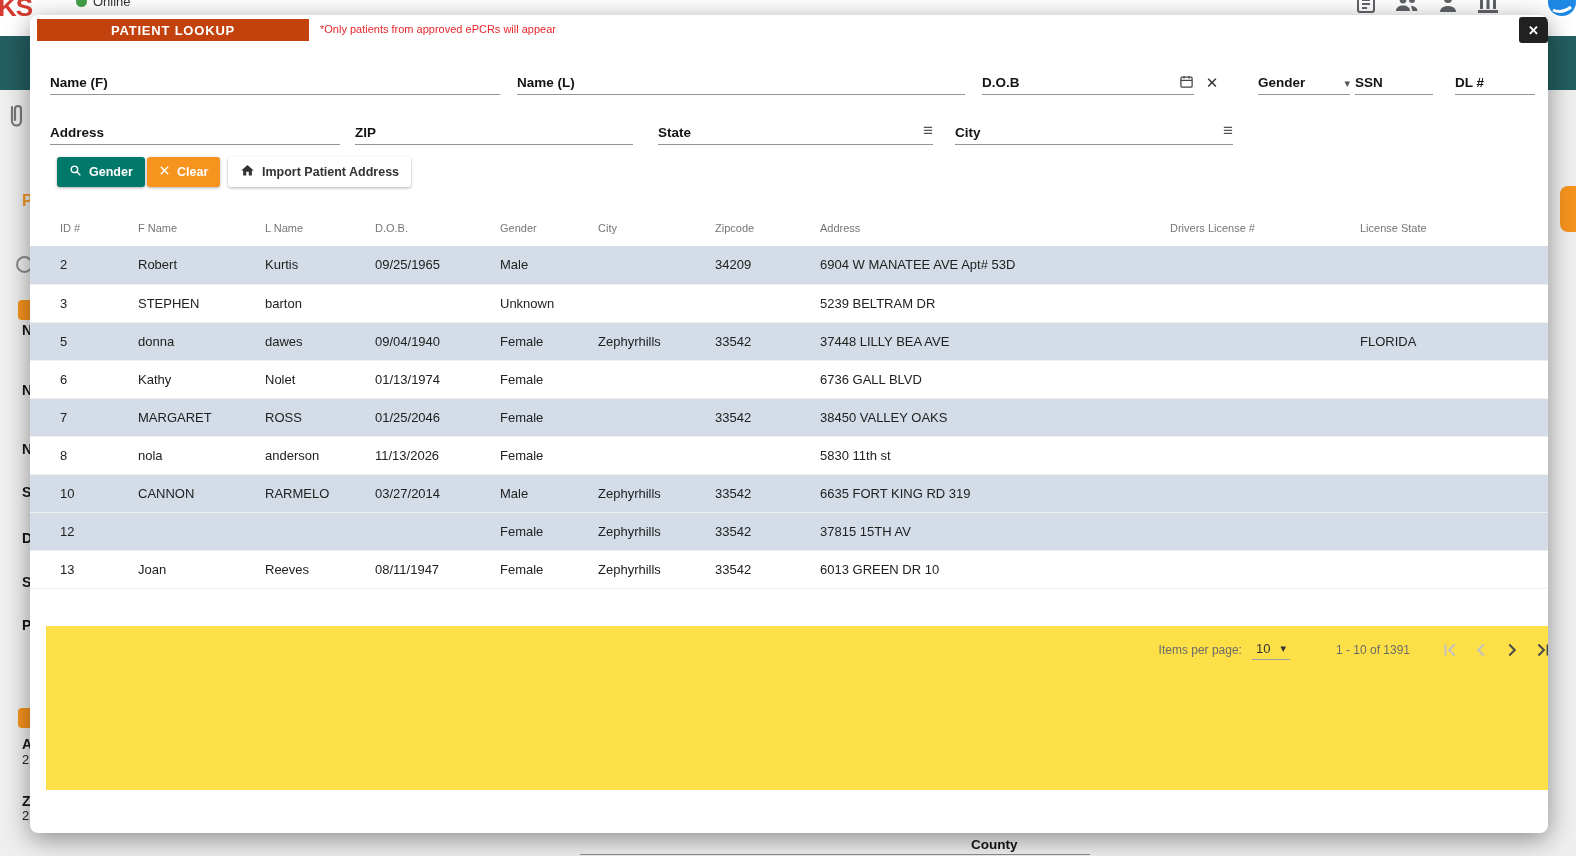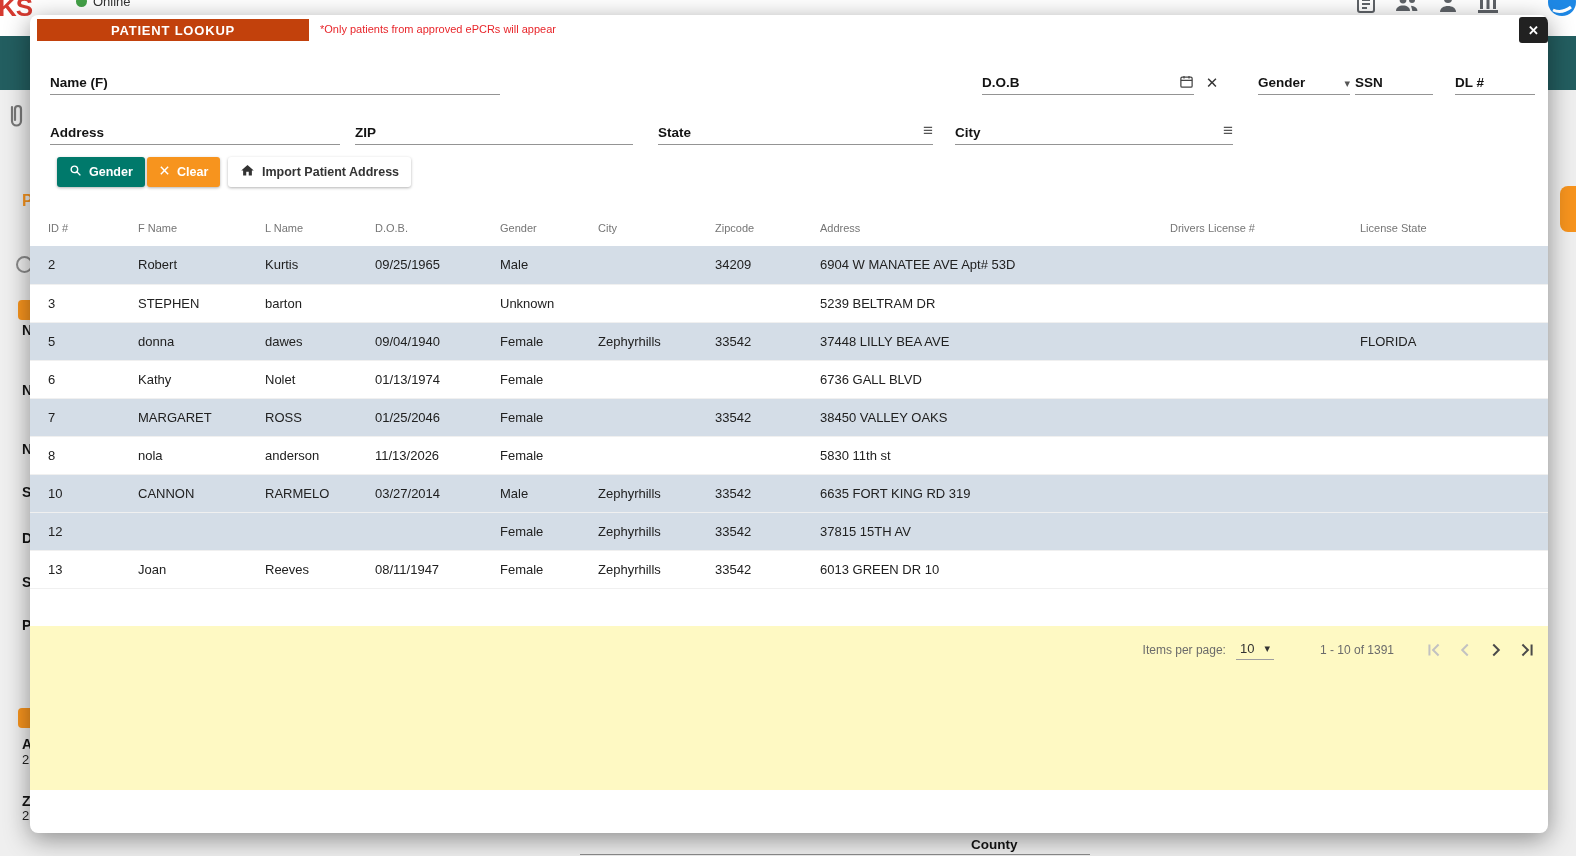--- a/index.html
+++ b/index.html
@@ -58,27 +58,27 @@
   .btn.teal { background:#00796B; color:#fff; }
   .btn.orange { background:#F7941E; color:#fff; }
   .btn.white { background:#fff; color:#333; }
 
   
   .results { position:absolute; left:0; top:195px; width:1518px; }
   table { border-collapse:collapse; table-layout:fixed; width:1518px; }
   col.c0{width:108px} col.c1{width:127px} col.c2{width:110px} col.c3{width:125px} col.c4{width:98px}
   col.c5{width:117px} col.c6{width:105px} col.c7{width:350px} col.c8{width:190px} col.c9{width:188px}
   thead th { height:36px; font-size:11px; font-weight:400; color:#757575; text-align:left; vertical-align:middle; padding:0; }
-  thead th:first-child, tbody td:first-child { padding-left:18px; }
+  thead th:first-child, tbody td:first-child { padding-left:30px; }
   tbody td { height:38px; font-size:13px; color:#212121; vertical-align:middle; padding:0;
              white-space:nowrap; overflow:hidden; border-bottom:1px solid rgba(0,0,0,.06); }
   tr.alt td { background:#D4DDE7; }
 
   
-  .footer-gray { position:absolute; left:0; top:611px; width:1518px; height:164px; background:#fef9c3; }
+  .footer-gray { position:absolute; left:16px; top:611px; width:1518px; height:164px; background:#fde047; }
   .paginator { position:absolute; left:0; top:0; width:1518px; height:47px; display:flex; align-items:center;
                justify-content:flex-end; padding-right:6px; color:#6b6b6b; font-size:12px; }
   .pp-value { margin-left:10px; display:flex; align-items:center; gap:10px; border-bottom:1px solid #9e9e9e;
               padding:2px 4px 3px 4px; color:#333; font-size:13px; cursor:pointer; }
   .pp-range { margin-left:46px; }
   .pg-nav { margin-left:24px; display:flex; }
   .pg-btn { width:31px; height:31px; border:none; background:transparent; cursor:pointer; display:flex;
             align-items:center; justify-content:center; padding:0; }
   .pg-btn svg { stroke-width:2.2; fill:none; }
   .pg-btn.disabled svg { stroke:#C2C2C2; }
@@ -169,20 +169,24 @@
     <div class="modal-tab">
       <span>PATIENT LOOKUP</span>
     </div>
     <div class="notice">*Only patients from approved ePCRs will appear</div>
     <button class="close-btn">
       <span>✕</span>
     </button>
 
     <div class="fld" style="left:20px;top:50px;width:450px">
       <label>Name (F)</label>
+      <input style="">
+    </div>
+    <div class="fld" style="left:487px;top:50px;width:448px">
+      <label>Name (L)</label>
       <input style="">
     </div>
     <div class="fld" style="left:952px;top:50px;width:212px">
       <label>D.O.B</label>
       <input style="">
       <span class="trail">
         <svg width="15" height="15" viewBox="0 0 24 24" fill="none" stroke="#444" stroke-width="2">
             <rect x="3" y="5" width="18" height="16" rx="2"></rect>
             <line x1="3" y1="10" x2="21" y2="10"></line>
             <line x1="8" y1="3" x2="8" y2="7"></line>

